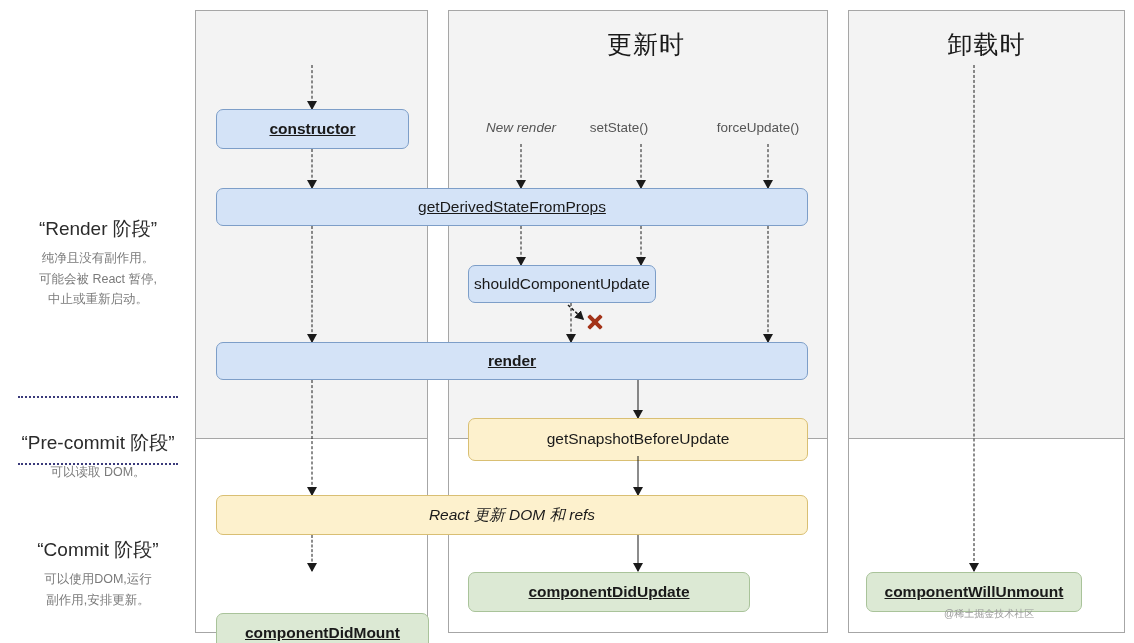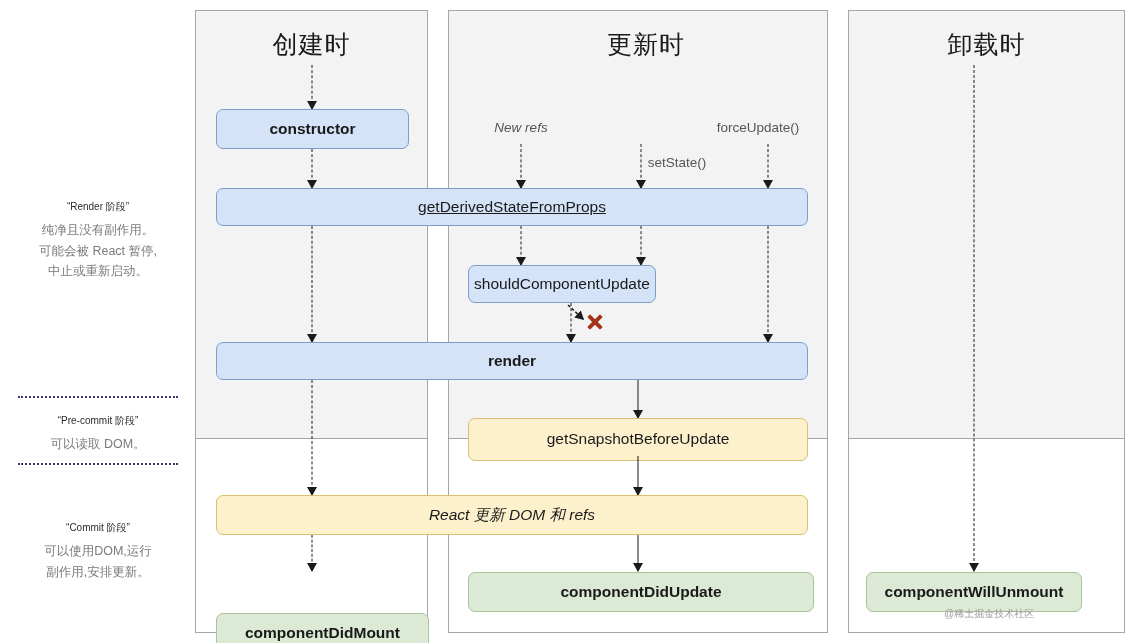--- a/index.html
+++ b/index.html
@@ -41,21 +41,21 @@
     border-radius: 7px;
     font-size: 15.5px;
     color: #1a1a1a;
     text-align: center;
     line-height: 1.2;
     white-space: nowrap;
   }
   .node.blue   { background: #d4e3f7; border: 1px solid #7d9ec8; }
   .node.yellow { background: #fdf1cd; border: 1px solid #d9bf73; }
   .node.green  { background: #dce9d4; border: 1px solid #a9c39a; }
-  .node.bold   { font-weight: bold; }
+  .node.bold   { font-weight: bold; text-decoration: underline; }
   .node.italic { font-style: italic; }
 
   
   .src-label {
     position: absolute;
     font-size: 13.5px;
     color: #555555;
     text-align: center;
     white-space: nowrap;
     transform: translateX(-50%);
@@ -76,21 +76,21 @@
     width: 0; height: 0;
     border-left: 5px solid transparent;
     border-right: 5px solid transparent;
     border-top: 9px solid #1a1a1a;
     transform: translateX(-50%);
   }
 
   
   .legend-block { position: absolute; width: 186px; text-align: center; left: 5px; }
   .legend-title {
-    font-size: 10px; color: #2b2b2b; margin-bottom: 6px; white-space: nowrap;
+    font-size: 19px; color: #2b2b2b; margin-bottom: 6px; white-space: nowrap; margin-top: 16px;
   }
   .legend-desc { font-size: 12.5px; color: #7a7a7a; line-height: 1.65; }
   .dotted-rule {
     position: absolute; left: 18px; width: 160px; height: 0;
     border-top: 2px dotted #3a3a7a;
   }
 
   
   .x-mark {
     position: absolute; width: 18px; height: 18px;
@@ -116,21 +116,20 @@
 
   <div class="col-card" style="left:195px; top:10px; width:233px; height:623px;"></div>
   <div class="col-gray" style="left:196px; top:11px; width:231px; height:428px;"></div>
 
   <div class="col-card" style="left:448px; top:10px; width:380px; height:623px;"></div>
   <div class="col-gray" style="left:449px; top:11px; width:378px; height:428px;"></div>
 
   <div class="col-card" style="left:848px; top:10px; width:277px; height:623px;"></div>
   <div class="col-gray" style="left:849px; top:11px; width:275px; height:428px;"></div>
 
-  <div class="col-title" style="left:195px; top:28px; width:233px;">创建时</div>
   <div class="col-title" style="left:448px; top:28px; width:380px;padding-left:16px;">更新时</div>
   <div class="col-title" style="left:848px; top:28px; width:277px;">卸载时</div>
 
   <div class="legend-block" style="top:200px;">
     <div class="legend-title">“Render 阶段”</div>
     <div class="legend-desc">
       <div>纯净且没有副作用。</div>
       <div>可能会被 React 暂停,</div>
       <div>中止或重新启动。</div>
     </div>
@@ -177,22 +176,22 @@
       <div class="head"></div>
   </div>
 
   <div class="arrow" style="left:306px; top:535px; width:12px; height:36px;">
     <div class="shaft"></div>
       <div class="head"></div>
   </div>
 
   <div class="node green bold" style="left:216px; top:572px; width:213px; height:40px;margin-top:41px;">componentDidMount</div>
 
-  <div class="src-label italic" style="left:521px; top:120px;">New refs</div>
-  <div class="src-label" style="left:677px; top:120px;margin-top:35px;">setState()</div>
+  <div class="src-label italic" style="left:521px; top:120px;">New render</div>
+  <div class="src-label" style="left:619px; top:120px;">setState()</div>
   <div class="src-label" style="left:758px; top:120px;">forceUpdate()</div>
 
   <div class="arrow" style="left:515px; top:144px; width:12px; height:44px;">
     <div class="shaft"></div>
       <div class="head"></div>
   </div>
   <div class="arrow" style="left:635px; top:144px; width:12px; height:44px;">
     <div class="shaft"></div>
       <div class="head"></div>
   </div>
@@ -248,21 +247,21 @@
       <div class="head"></div>
   </div>
 
   <div class="node yellow italic" style="left:216px; top:495px; width:592px; height:40px;">React 更新 DOM 和 refs</div>
 
   <div class="arrow solid" style="left:632px; top:535px; width:12px; height:36px;">
     <div class="shaft"></div>
       <div class="head"></div>
   </div>
 
-  <div class="node green bold" style="left:468px; top:572px; width:346px; height:40px;">componentDidUpdate</div>
+  <div class="node green bold" style="left:468px; top:572px; width:282px; height:40px;">componentDidUpdate</div>
 
   <div class="arrow" style="left:968px; top:65px; width:12px; height:506px;">
     <div class="shaft"></div>
       <div class="head"></div>
   </div>
 
   <div class="node green bold" style="left:866px; top:572px; width:216px; height:40px;">componentWillUnmount</div>
 
   <div class="watermark" style="left:944px; top:607px;">@稀土掘金技术社区</div>
 

